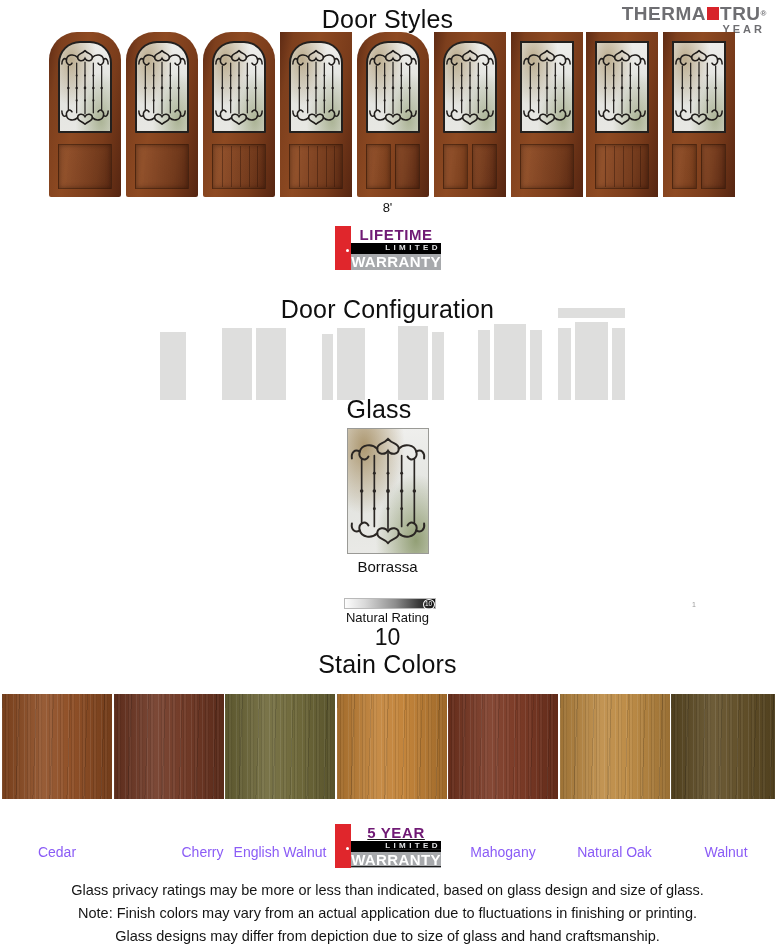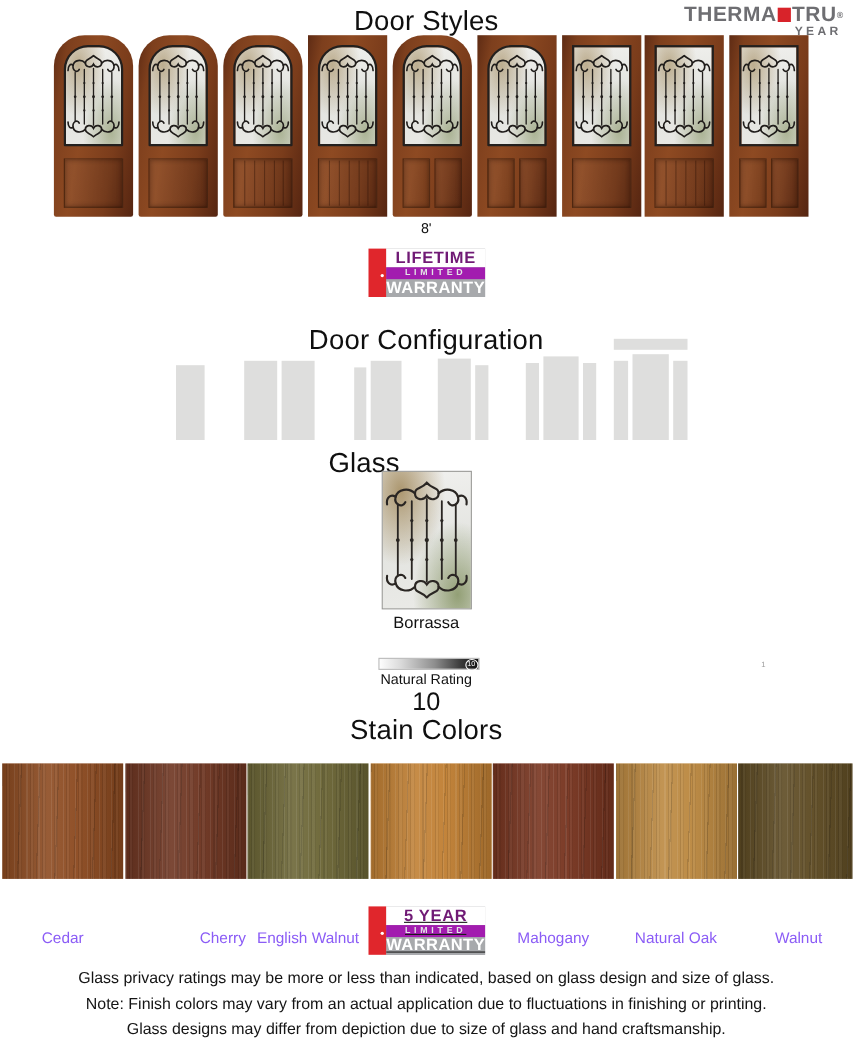--- a/index.html
+++ b/index.html
@@ -47,37 +47,37 @@
 
   
   .warranty{position:absolute;width:106px;height:44px;left:334px;display:flex;
     border:1px solid #ffffff;}
   .w-red{width:26px;background:#e0262c;position:relative;}
   .w-red:after{content:"";position:absolute;left:11px;top:23px;width:3px;height:3px;
     background:#fff;border-radius:50%;}
   .w-right{flex:1;display:flex;flex-direction:column;background:#a7a9ac;}
   .w-top{flex:1;background:#ffffff;display:flex;align-items:center;justify-content:center;}
   .w-top span{color:#701a75;font-size:15px;font-weight:bold;letter-spacing:.6px;line-height:1;}
-  .w-mid{height:11px;background:#a21caf;display:flex;align-items:center;justify-content:center;}
+  .w-mid{height:11px;background:#000000;display:flex;align-items:center;justify-content:flex-end;}
   .w-mid span{color:#e3e4e5;font-size:8px;font-weight:bold;letter-spacing:3.4px;line-height:1;}
   .w-bot{flex:1;background:#a7a9ac;display:flex;align-items:center;justify-content:center;}
   .w-bot span{color:#ffffff;font-size:15px;font-weight:bold;letter-spacing:.4px;line-height:1;}
   #warranty-lifetime{top:225px;}
   #warranty-5year{top:823px;text-decoration:underline;}
 
   
   #door-config{position:absolute;top:278px;left:0;width:700px;height:105px;margin-top:17px;}
   #door-config .h-sec{position:absolute;top:0;left:0;width:775px;}
   .cfg{position:absolute;bottom:0;height:82px;}
   .cfg .leaf{position:absolute;bottom:0;background:#dededd;}
   .cfg .transom{position:absolute;background:#dededd;}
 
   
   #glass-sec{position:absolute;top:395px;left:0;width:775px;}
-  #glass-sec .h-sec{position:absolute;top:12px;left:0;width:662px;}
+  #glass-sec .h-sec{position:absolute;top:0;left:0;width:662px;padding-left:48px;}
   .glass-big{position:absolute;top:33px;left:347px;width:82px;height:126px;
     background:
       radial-gradient(ellipse at 20% 14%, rgba(150,122,70,.75) 0%, rgba(150,122,70,0) 45%),
       radial-gradient(ellipse at 85% 90%, rgba(110,128,70,.7) 0%, rgba(110,128,70,0) 42%),
       linear-gradient(175deg,#f0f0ee 0%,#e3e4e0 52%,#eaeae7 100%);
     border:1px solid #9a9a96;box-sizing:border-box;overflow:hidden;}
   .glass-big svg{position:absolute;left:0;top:0;width:100%;height:100%;}
   .glass-name{position:absolute;top:163px;left:0;width:775px;text-align:center;
     font-size:15px;color:#111;}
 

